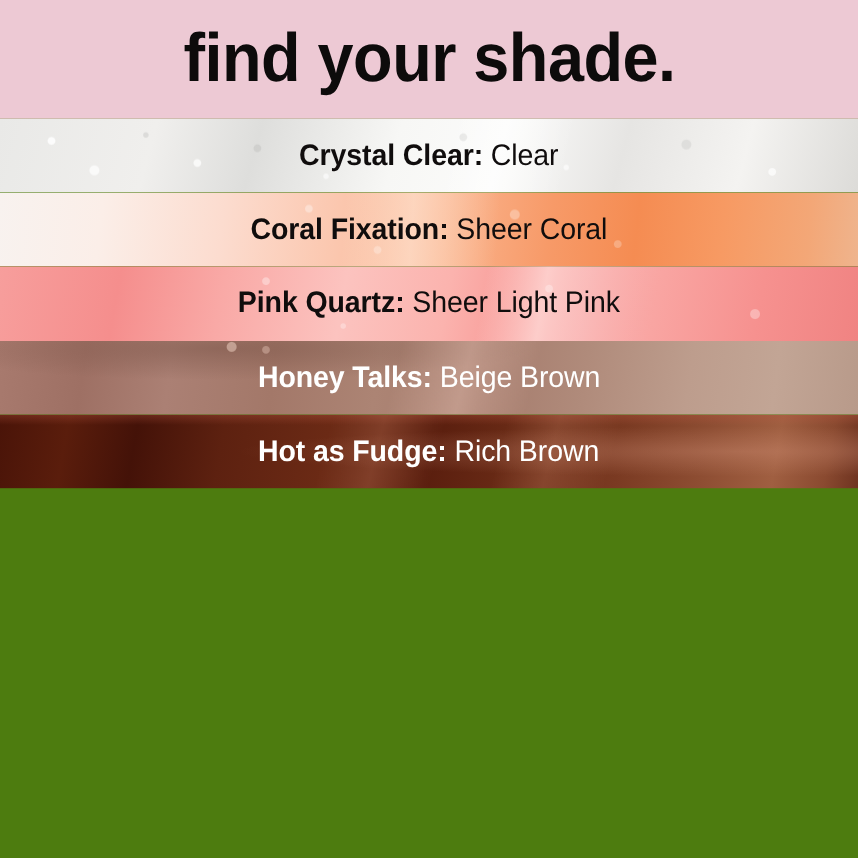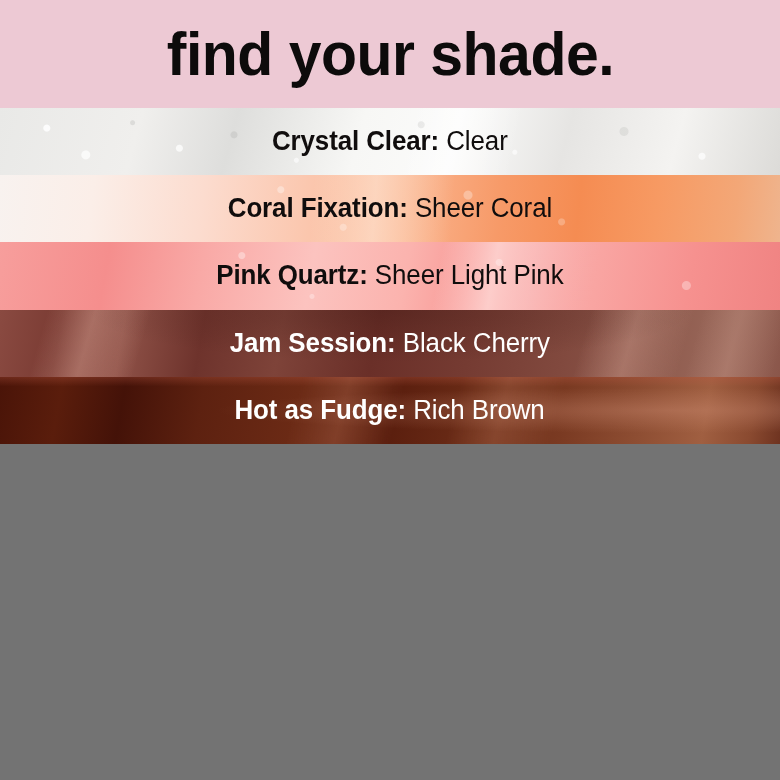--- a/index.html
+++ b/index.html
@@ -9,21 +9,21 @@
   }
   body {
     font-family: "Liberation Sans", sans-serif;
   }
 
   #poster {
     position: relative;
     width: 780px;
     height: 780px;
     overflow: hidden;
-    background: #737373;
+    background: #4d7c0f;
   }
 
   
   .header {
     position: relative;
     height: 108px;
     background: #edc9d4;
     display: flex;
     align-items: center;
     justify-content: center;
@@ -314,27 +314,27 @@
 
     <div class="row r1 dark-text">
       <div class="bg"></div>
       <div class="bg2"></div>
       <div class="bg3"></div>
       <div class="row-label"><span class="name">Pink Quartz:</span> <span class="desc">Sheer Light Pink</span></div>
     </div>
 
 
 
-
-    <div class="row r6 light-text">
-      <div class="bg"></div>
-      <div class="bg2"></div>
-      <div class="bg3"></div>
-      <div class="row-label"><span class="name">Jam Session:</span> <span class="desc">Black Cherry</span></div>
-    </div>
+    <div class="row r5 light-text">
+      <div class="bg"></div>
+      <div class="bg2"></div>
+      <div class="bg3"></div>
+      <div class="row-label"><span class="name">Honey Talks:</span> <span class="desc">Beige Brown</span></div>
+    </div>
+
 
 
 
     <div class="row r9 light-text">
       <div class="bg"></div>
       <div class="bg2"></div>
       <div class="bg3"></div>
       <div class="row-label"><span class="name">Hot as Fudge:</span> <span class="desc">Rich Brown</span></div>
     </div>
 

